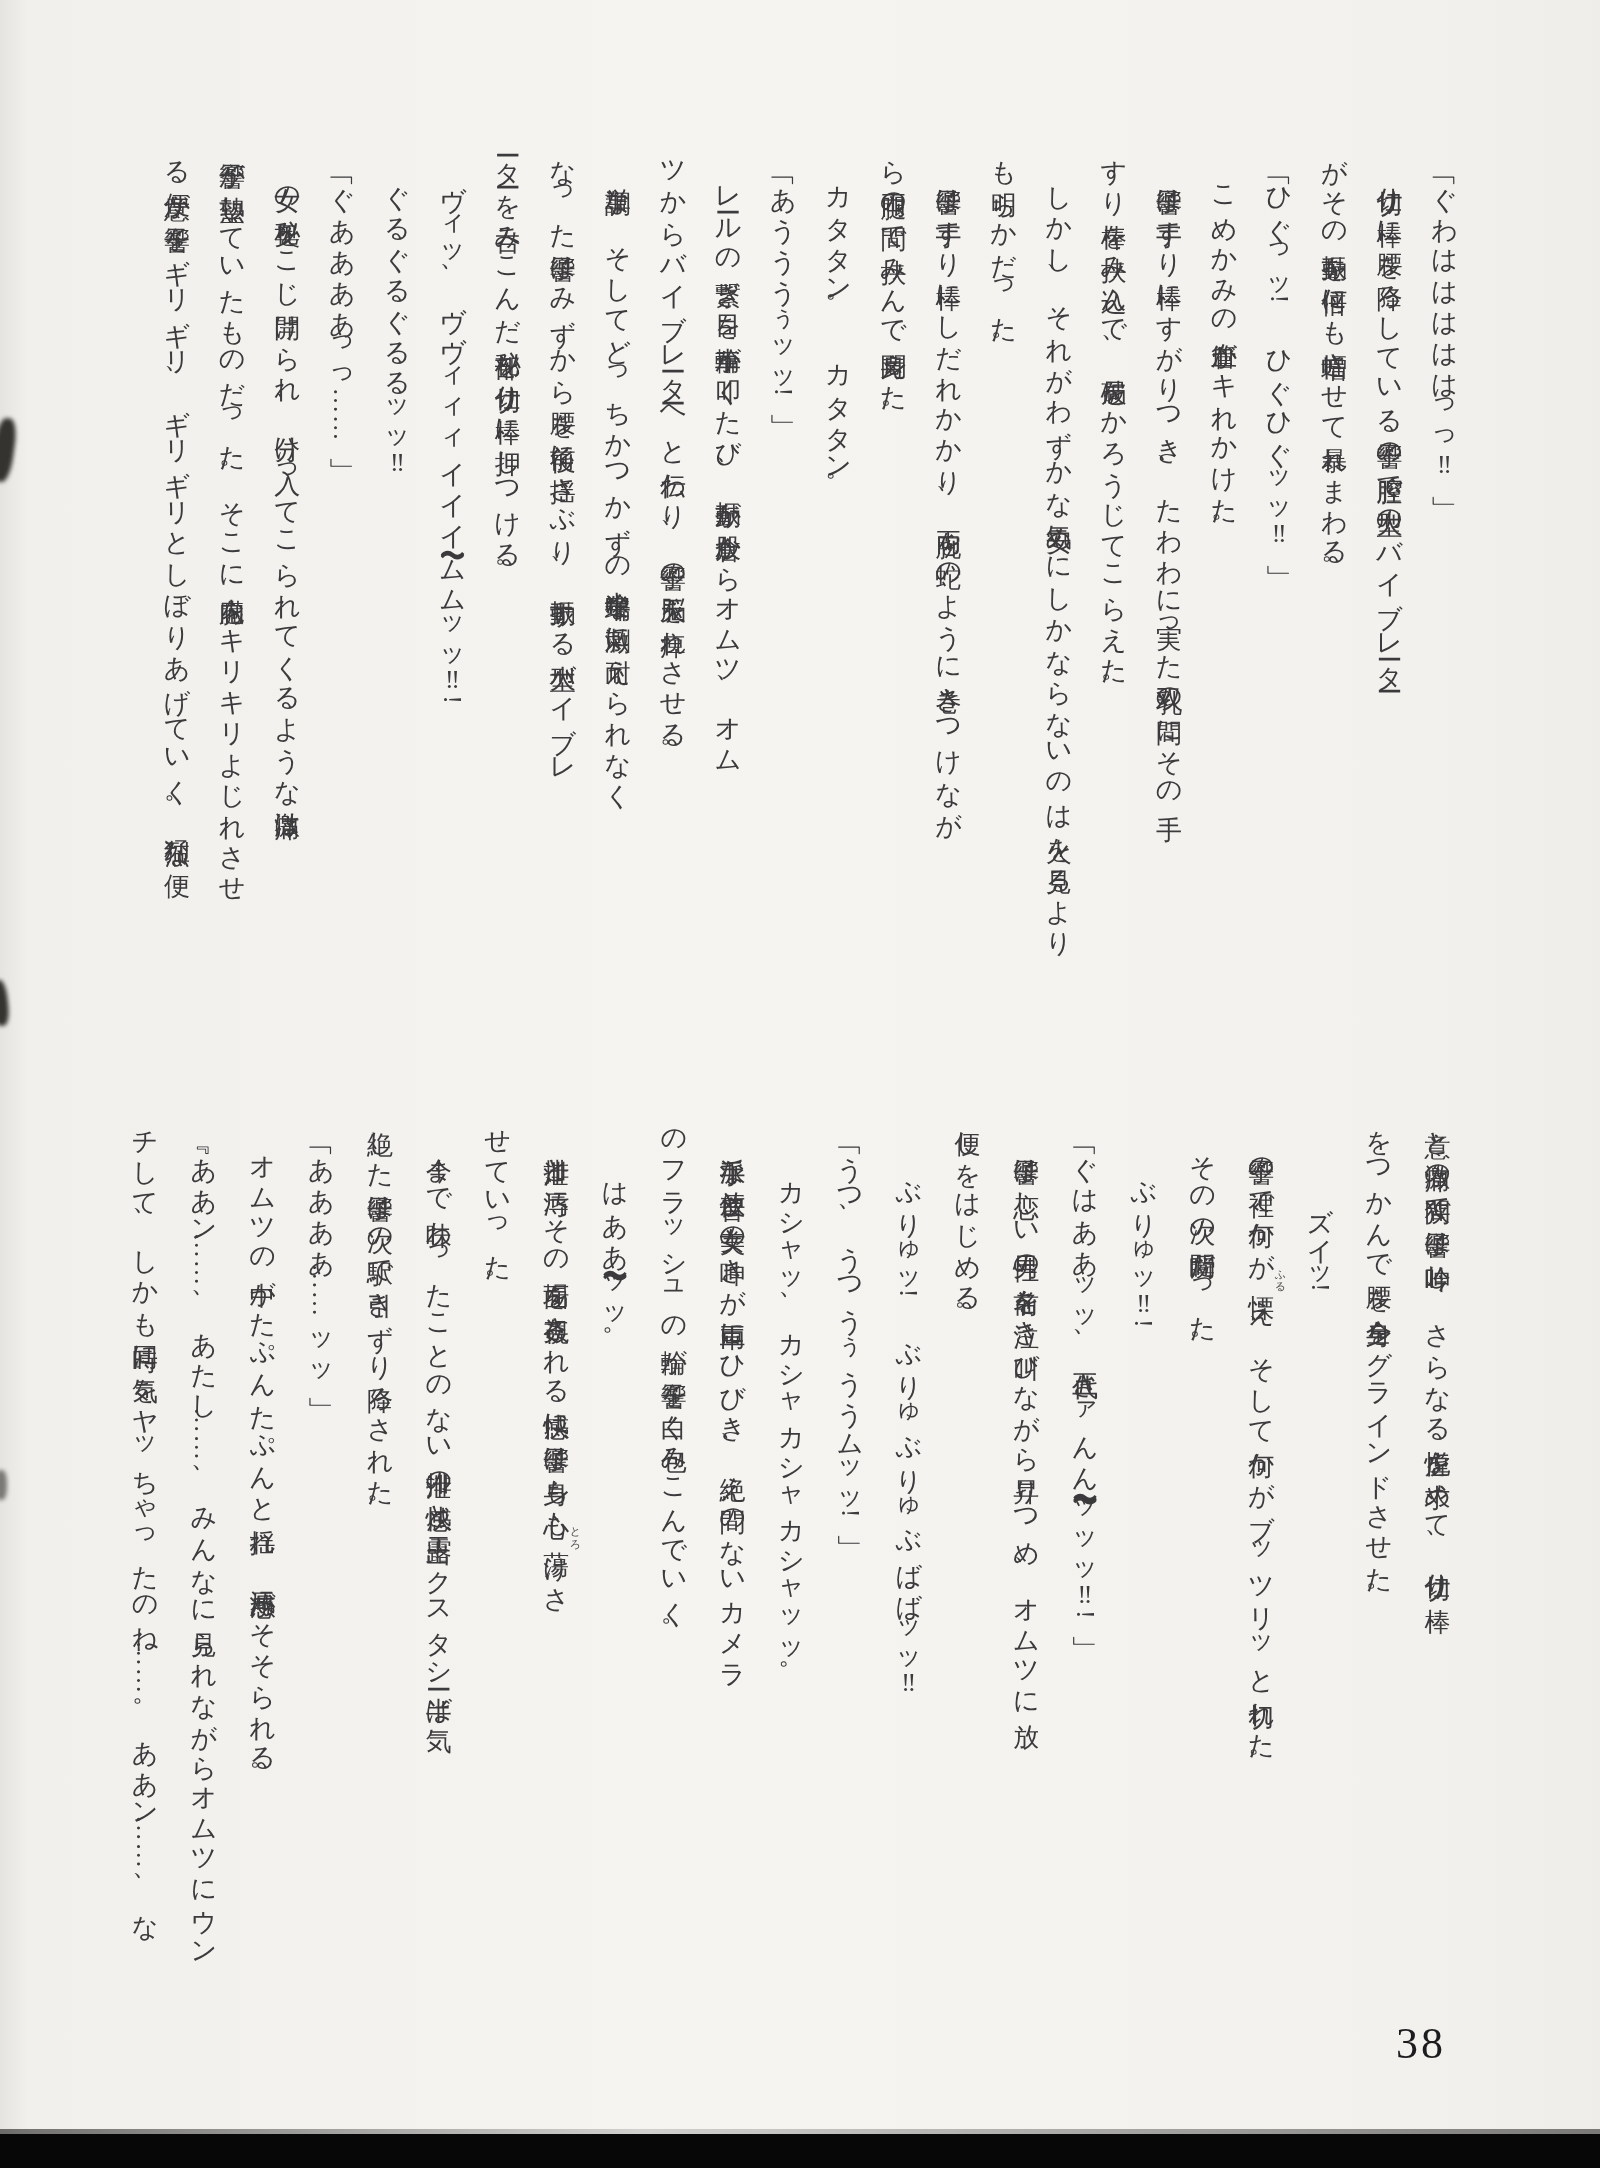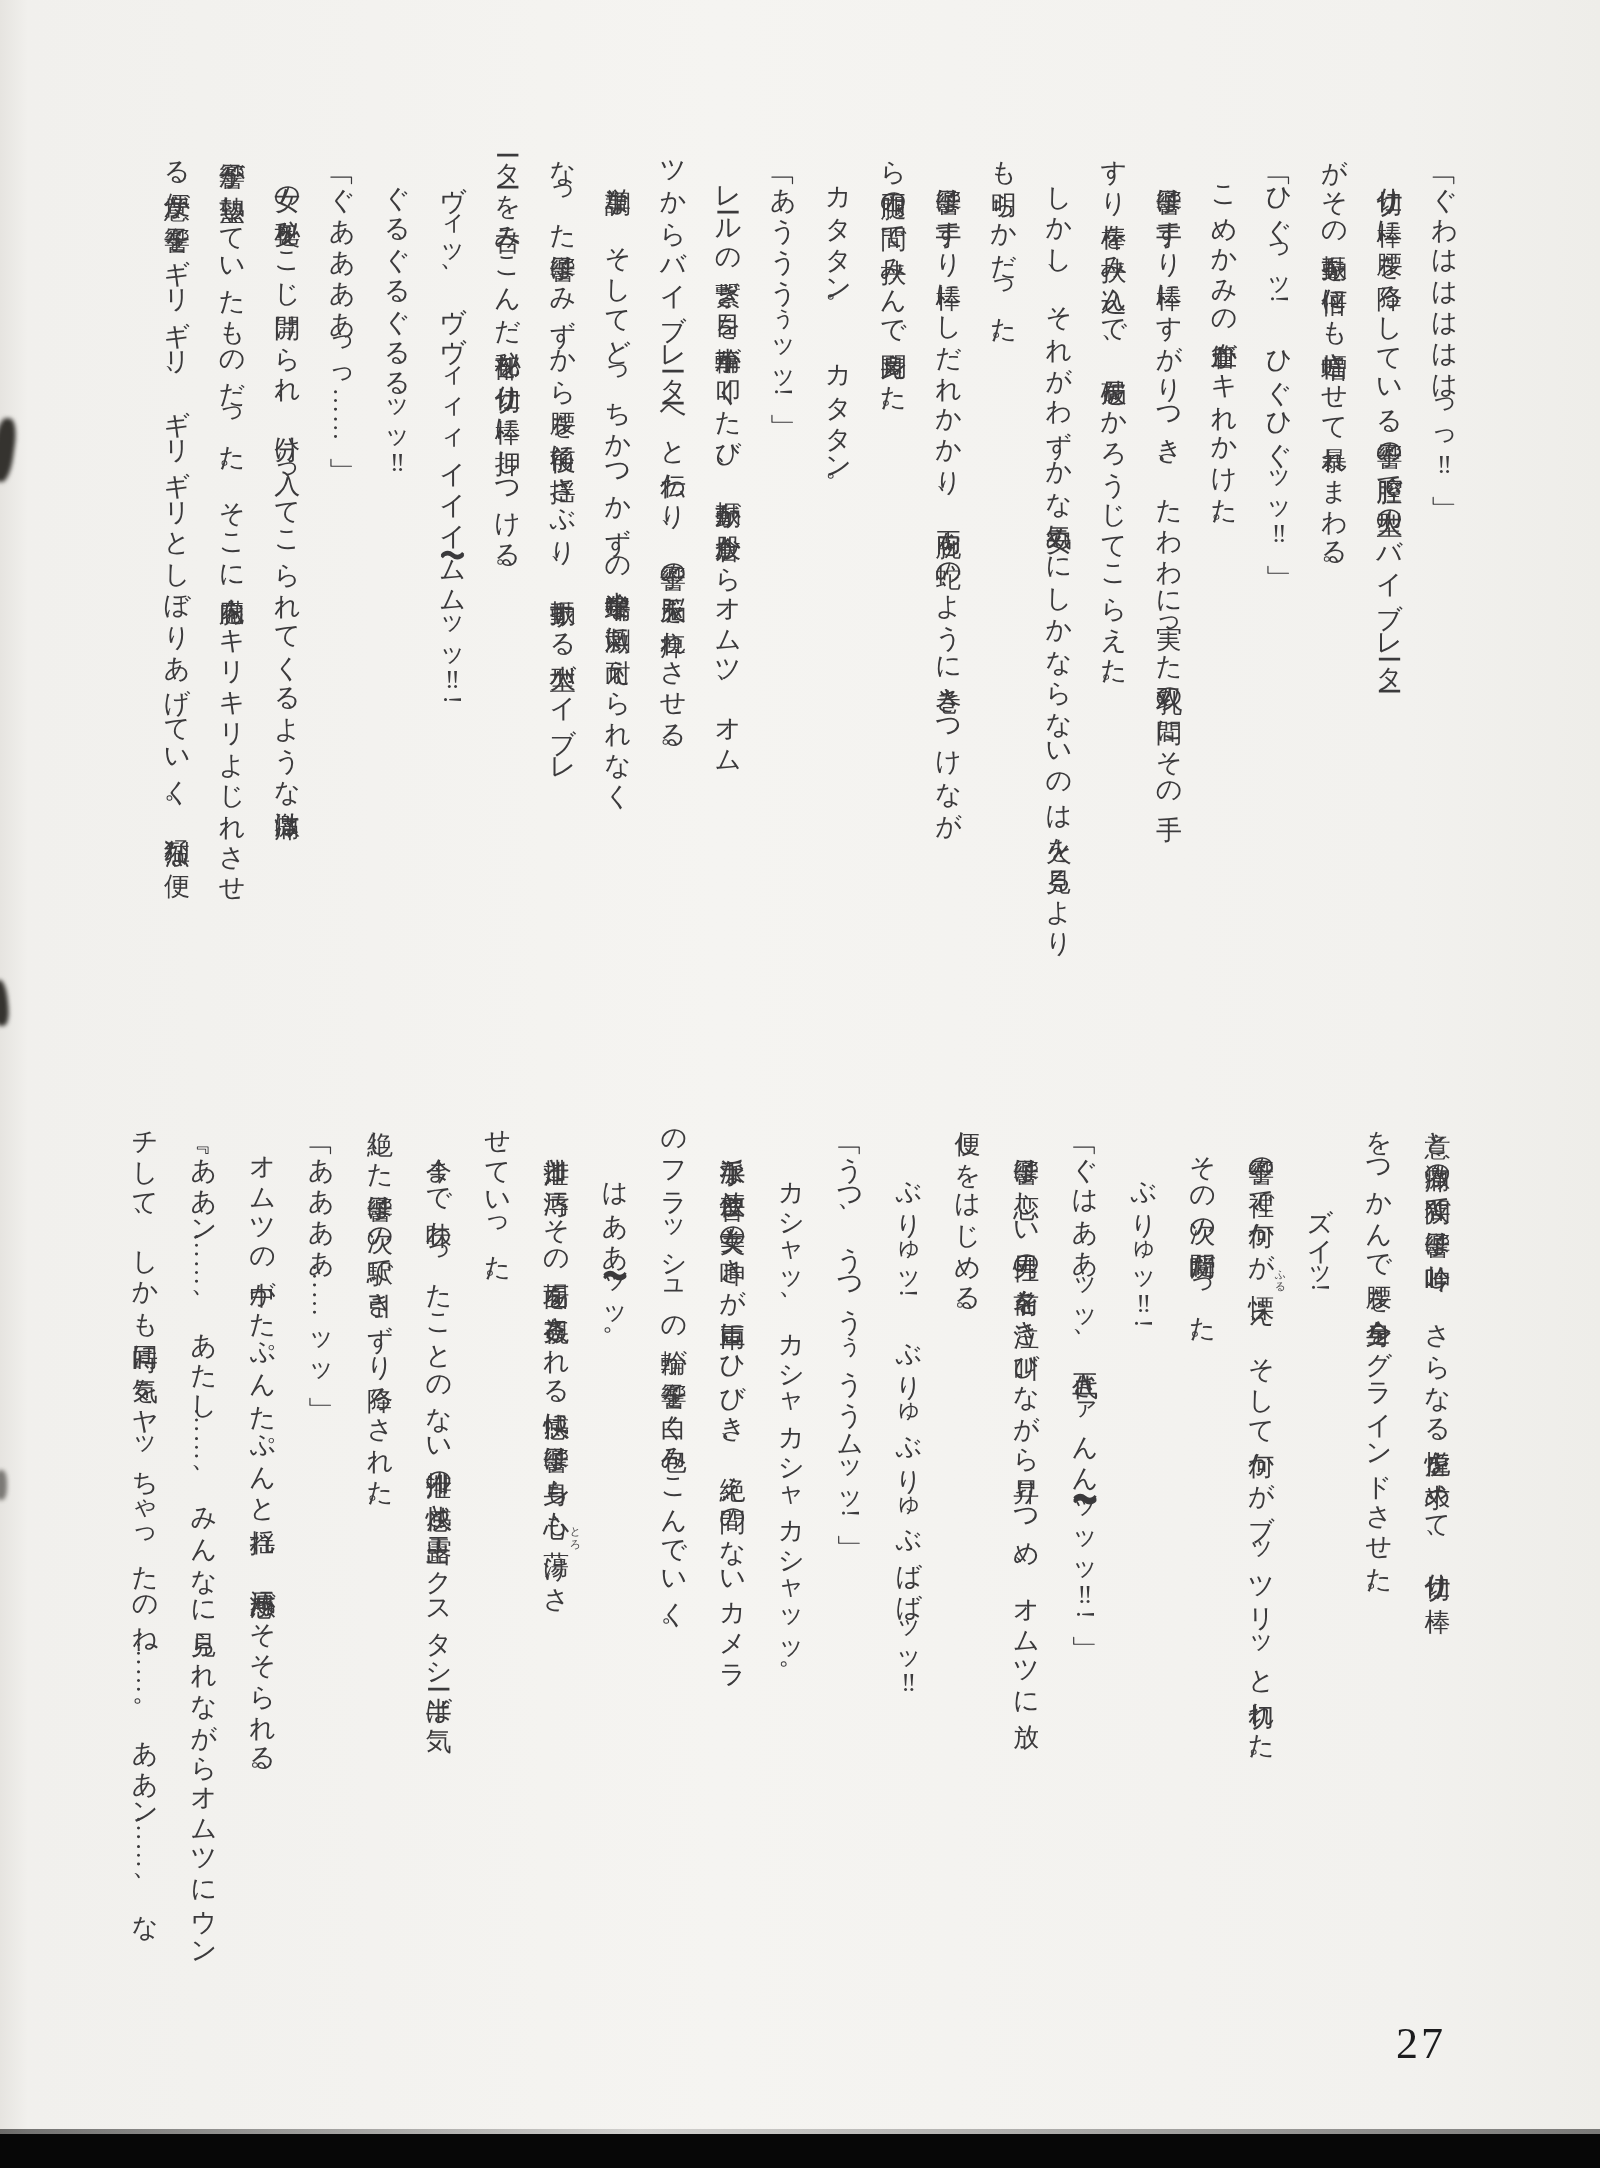--- a/index.html
+++ b/index.html
@@ -94,21 +94,21 @@
       <p style="text-indent: 1em;">排泄と汚辱、その場面を視姦される快感に響子は身も心も<ruby>蕩<rt>とろ</rt></ruby>けさ</p>
       <p>せていった。</p>
       <p style="text-indent: 1em;">今まで味わったことのない排泄の快感と露出エクスタシー半ば気</p>
       <p>絶した響子は次の駅で引きずり降ろされた。</p>
       <p style="text-indent: 1em;">「ああああ……ッッ」</p>
       <p style="text-indent: 1em;">オムツの中がたぷんたぷんと揺れ、汚辱感がそそられる。</p>
       <p style="text-indent: 1em;">『ああン……、あたし……、みんなに見られながらオムツにウン</p>
       <p>チして、しかも同時に気をヤッちゃったのね……。ああン……、な</p>
     </div>
 
-  <div id="page-number">27</div>
+  <div id="page-number">38</div>
 
   <div id="smudge-1" class="smudge"></div>
   <div id="smudge-2" class="smudge"></div>
   <div id="smudge-3" class="smudge"></div>
 
   <div class="scan-bar"></div>
 
 </div>
 
 </body></html>

